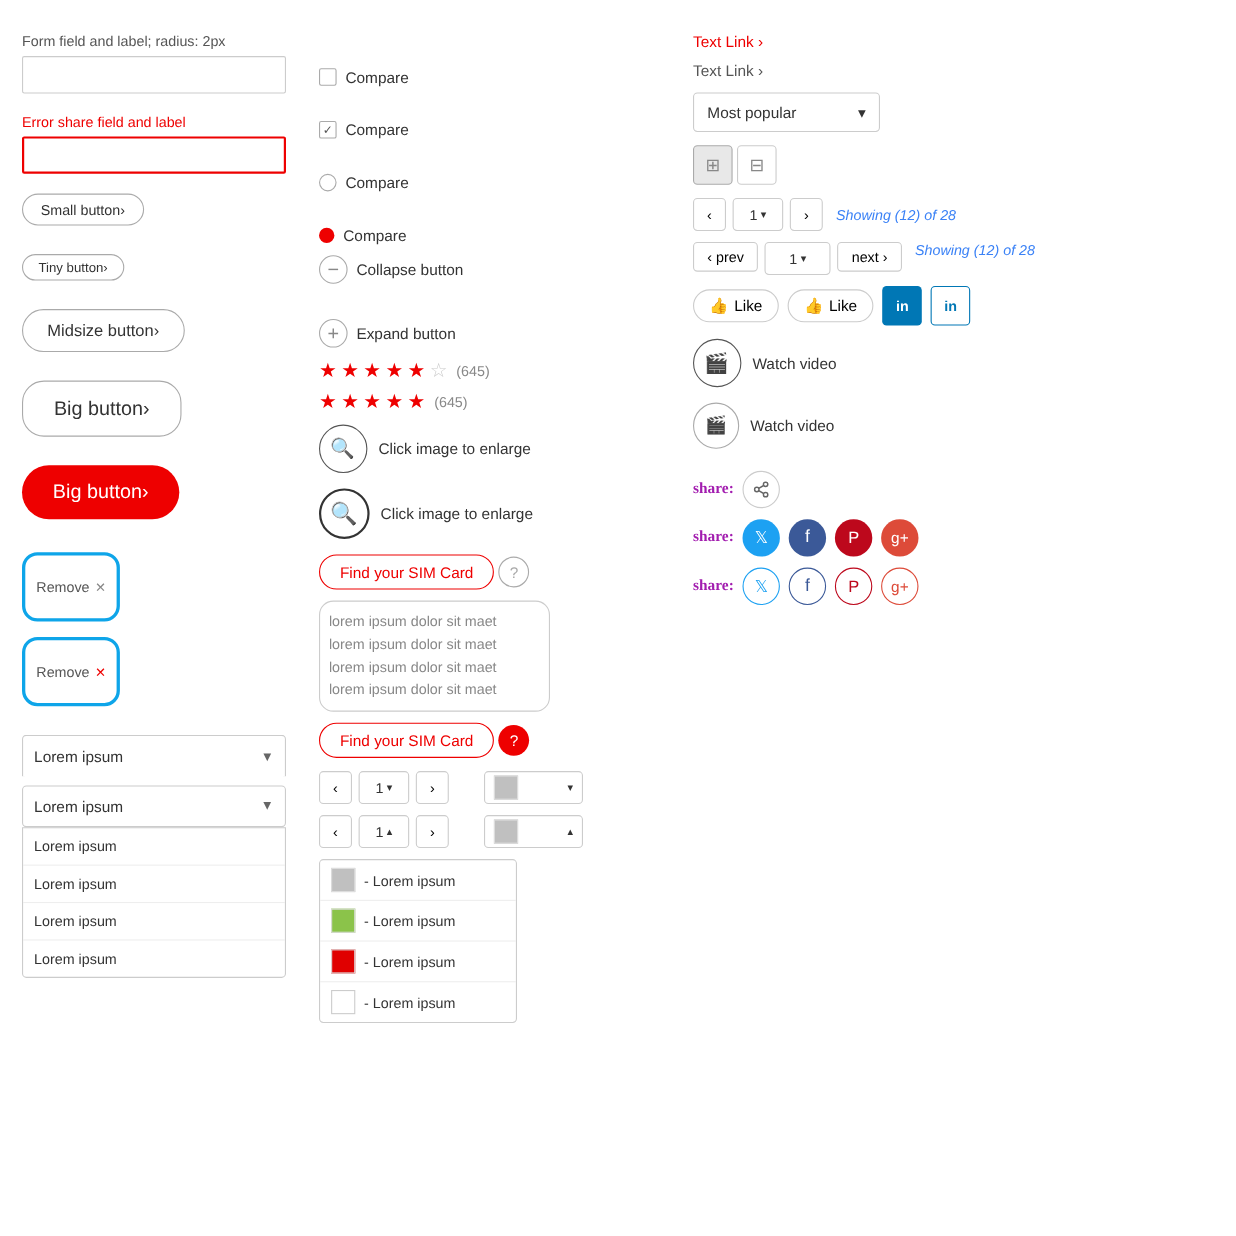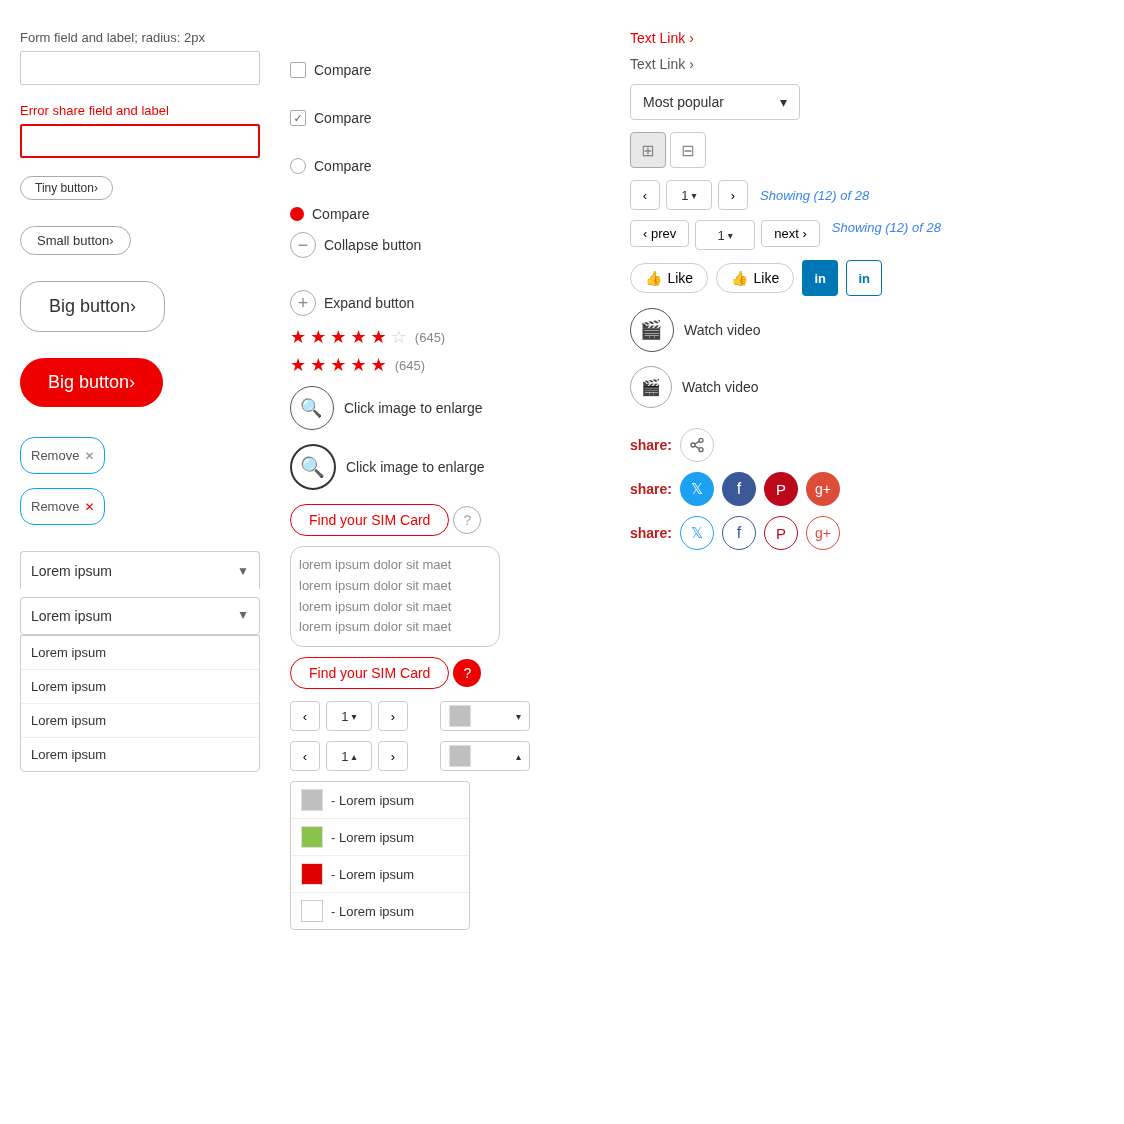--- a/index.html
+++ b/index.html
@@ -69,23 +69,23 @@
       padding: 14px 28px; font-size: 18px; 
       background: #e00;
       color: #fff;
       border: none;
       border-radius: 30px;
     }
     .btn-arrow::after { content: ' ›'; }
     .remove-tag {
       display: inline-flex;
       align-items: center;
-      border: 1px solid #0ea5e9;
+      border: 3px solid #0ea5e9;
       border-radius: 14px;
-      padding: 10px 10px;
+      padding: 21px 10px;
       font-size: 13px;
       color: #555;
       background: #fff;
       margin-bottom: 8px;
       cursor: pointer;
       gap: 5px;
     }
     .remove-tag .x { color: #888; font-size: 12px; }
     .remove-tag .x-red { color: #e00; font-size: 12px; }
     .dropdown-select {
@@ -332,21 +332,21 @@
     }
     .watch-icon-sm {
       width: 42px; height: 42px;
       border: 1.5px solid #aaa;
       border-radius: 50%;
       display: flex; align-items: center; justify-content: center;
       font-size: 16px; flex-shrink: 0; color: #aaa;
     }
     .watch-label { font-size: 14px; color: #333; }
     .share-row { display: flex; align-items: center; gap: 8px; margin-bottom: 10px; }
-    .share-label { font-size: 14px; font-weight: bold; color: #b91c1c; }
+    .share-label { font-size: 14px; font-weight: bold; color: #a21caf; font-family: Liberation Serif, serif; }
     .share-icon-btn {
       width: 34px; height: 34px;
       border: 1.5px solid #ccc;
       border-radius: 50%;
       display: flex; align-items: center; justify-content: center;
       font-size: 15px; cursor: pointer; background: #fff;
     }
     .twitter-btn {
       width: 34px; height: 34px;
       background: #1da1f2;
@@ -410,24 +410,27 @@
 <div class="main-container">
 
   <div class="left-col">
     <div class="form-label">Form field and label; radius: 2px</div>
     <input class="form-input" type="text" style="">
 
     <div class="error-label">Error share field and label</div>
     <input class="form-input-error" type="text" style="">
 
     <div style="margin-bottom:14px;">
+      <button class="btn btn-small btn-arrow">Small button</button>
+    </div>
+    <div style="margin-bottom:14px;">
       <button class="btn btn-tiny btn-arrow">Tiny button</button>
     </div>
     <div style="margin-bottom:14px;">
-      <button class="btn btn-small btn-arrow">Small button</button>
+      <button class="btn btn-midsize btn-arrow">Midsize button</button>
     </div>
     <div style="margin-bottom:14px;">
       <button class="btn btn-big btn-arrow">Big button</button>
     </div>
     <div style="margin-bottom:18px;">
       <button class="btn btn-big-red btn-arrow">Big button</button>
     </div>
 
     <div style="margin-bottom:6px;">
       <span class="remove-tag">

